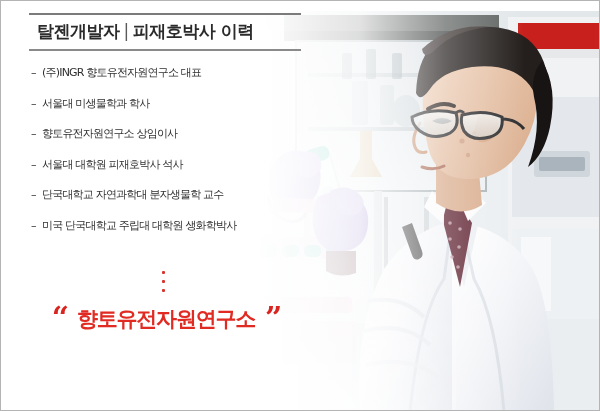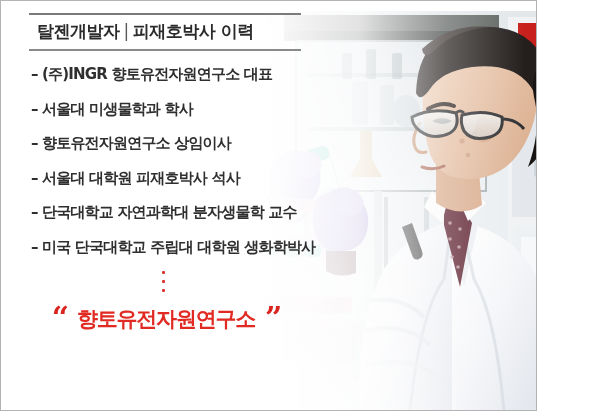--- a/index.html
+++ b/index.html
@@ -7,21 +7,21 @@
     margin: 0;
     padding: 0;
     background: #ffffff;
   }
   body {
     font-family: "DejaVu Sans", "Liberation Sans", sans-serif;
   }
 
   #card {
     position: relative;
-    width: 537px;
+    width: 600px;
     height: 411px;
     box-sizing: border-box;
     border: 1px solid #b4b4b4;
     background: #ffffff;
     overflow: hidden;
   }
 
   
   #photo-layer {
     position: absolute;
@@ -70,22 +70,22 @@
     position: absolute;
     left: 30px;
     top: 66px;
     width: 330px;
     z-index: 5;
     list-style: none;
     margin: 0;
     padding: 0;
   }
   #cred-list li {
-    font-size: 15px;
-    font-weight: bold;
+    font-size: 11px;
+    font-weight: normal;
     color: #2f2f2f;
     letter-spacing: -0.8px;
     line-height: 1;
     padding: 0 0 19.5px 0;
     white-space: nowrap;
   }
   #cred-list li .dash {
     display: inline-block;
     width: 11px;
     color: #2f2f2f;

